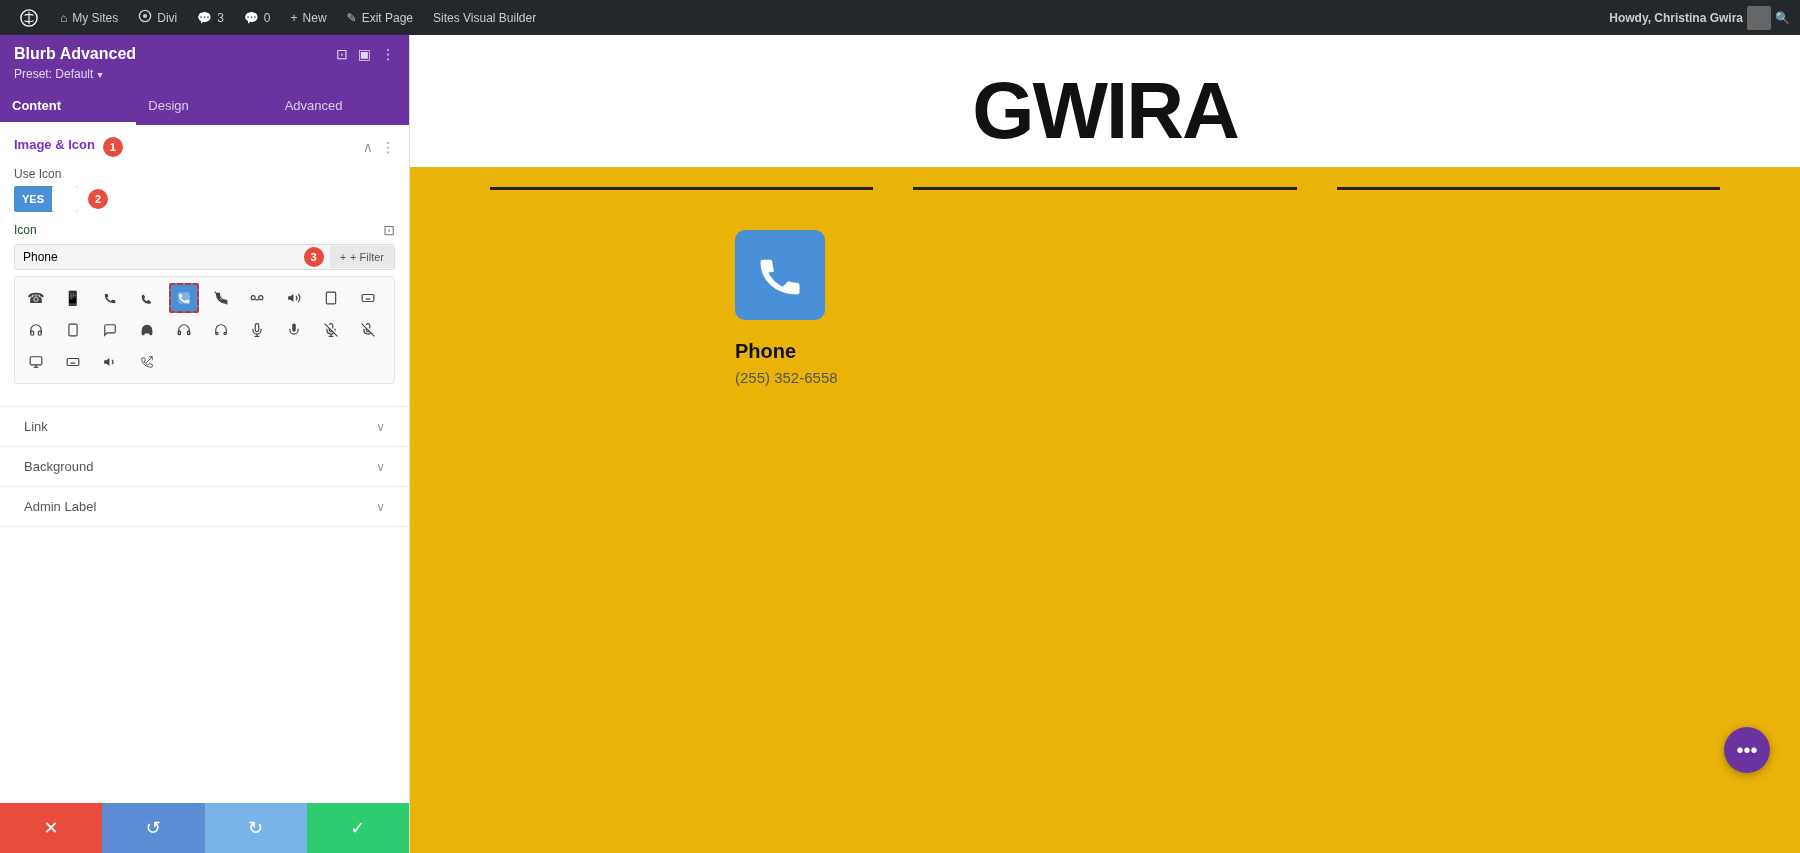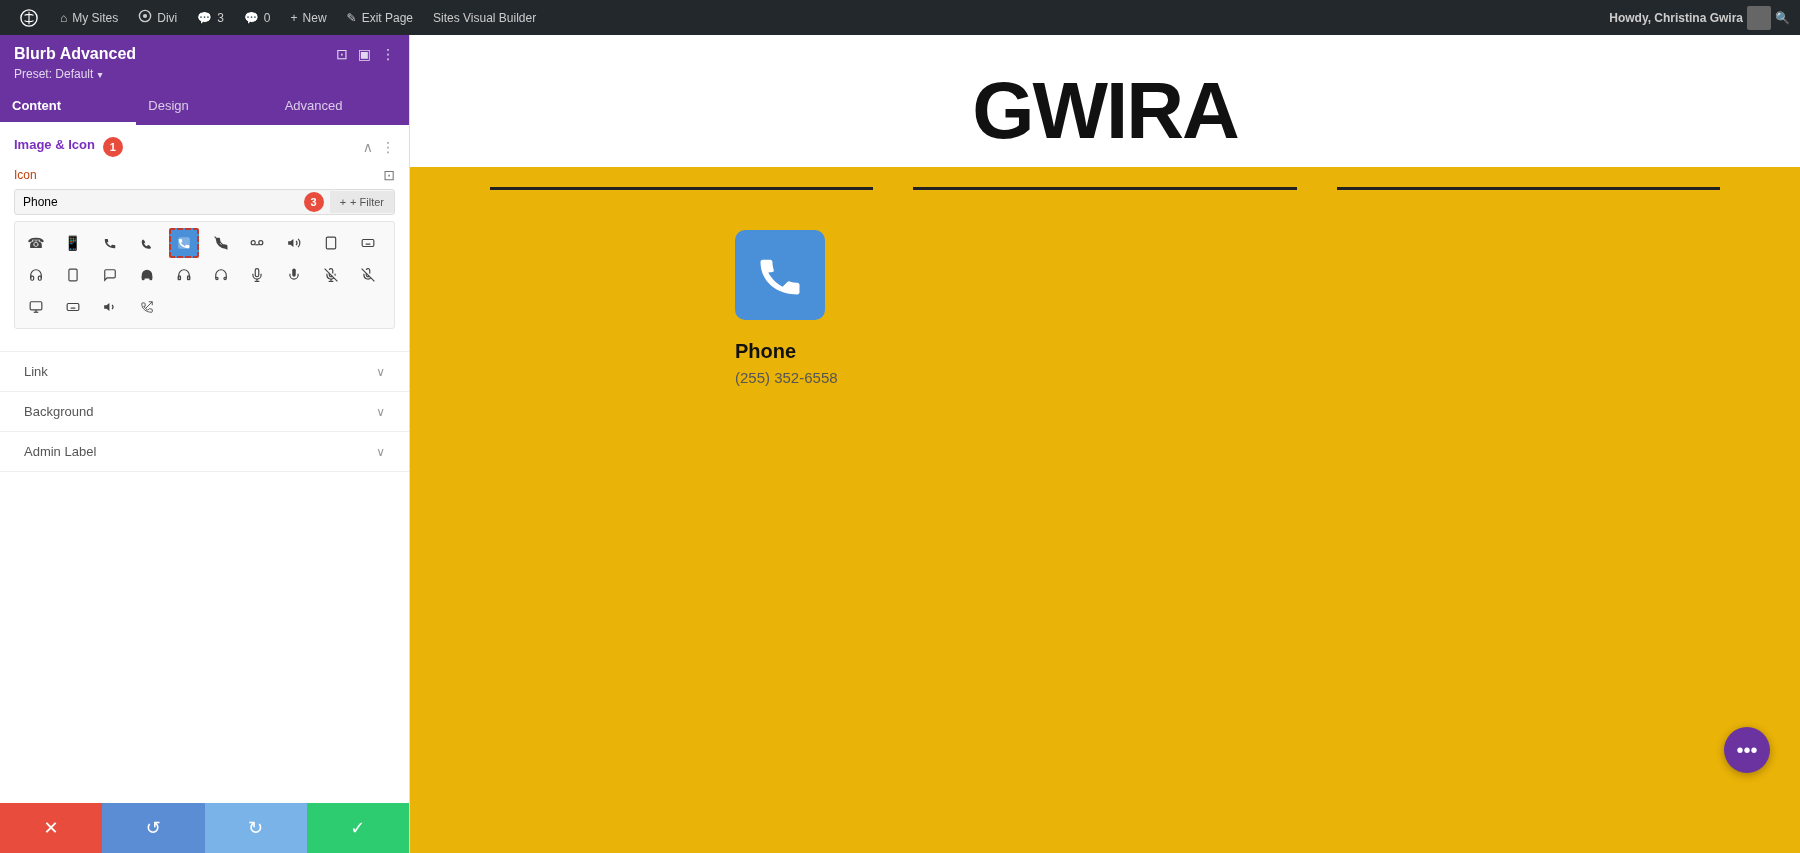--- a/index.html
+++ b/index.html
@@ -213,21 +213,21 @@
 
     
     .icon-field-header {
       display: flex;
       align-items: center;
       justify-content: space-between;
       margin-bottom: 6px;
     }
     .icon-field-label {
       font-size: 12px;
-      color: #c2410c;
+      color: #14532d;
     }
     .icon-expand-btn {
       color: #777;
       font-size: 14px;
       cursor: pointer;
     }
 
     
     .icon-search-row {
       display: flex;
@@ -516,20 +516,30 @@
           <div class="section-title">
             <span>Image &amp; Icon</span>
             <span class="step-badge">1</span>
           </div>
           <div class="section-actions">
             <span class="section-action-icon">∧</span>
             <span class="section-action-icon">⋮</span>
           </div>
         </div>
 
+        <div class="field-row">
+          <div class="field-label">Use Icon</div>
+          <div class="toggle-group">
+            <div class="toggle-switch">
+              <div class="toggle-yes">YES</div>
+              <div class="toggle-thumb"></div>
+            </div>
+            <span class="step-badge">2</span>
+          </div>
+        </div>
 
         <div class="field-row">
           <div class="icon-field-header">
             <span class="icon-field-label">Icon</span>
             <span class="icon-expand-btn">⊡</span>
           </div>
 
           <div class="icon-search-row">
             <input type="text" class="icon-search-input" value="Phone" style="">
             <span class="step-badge" style="margin:0 6px;">3</span>

